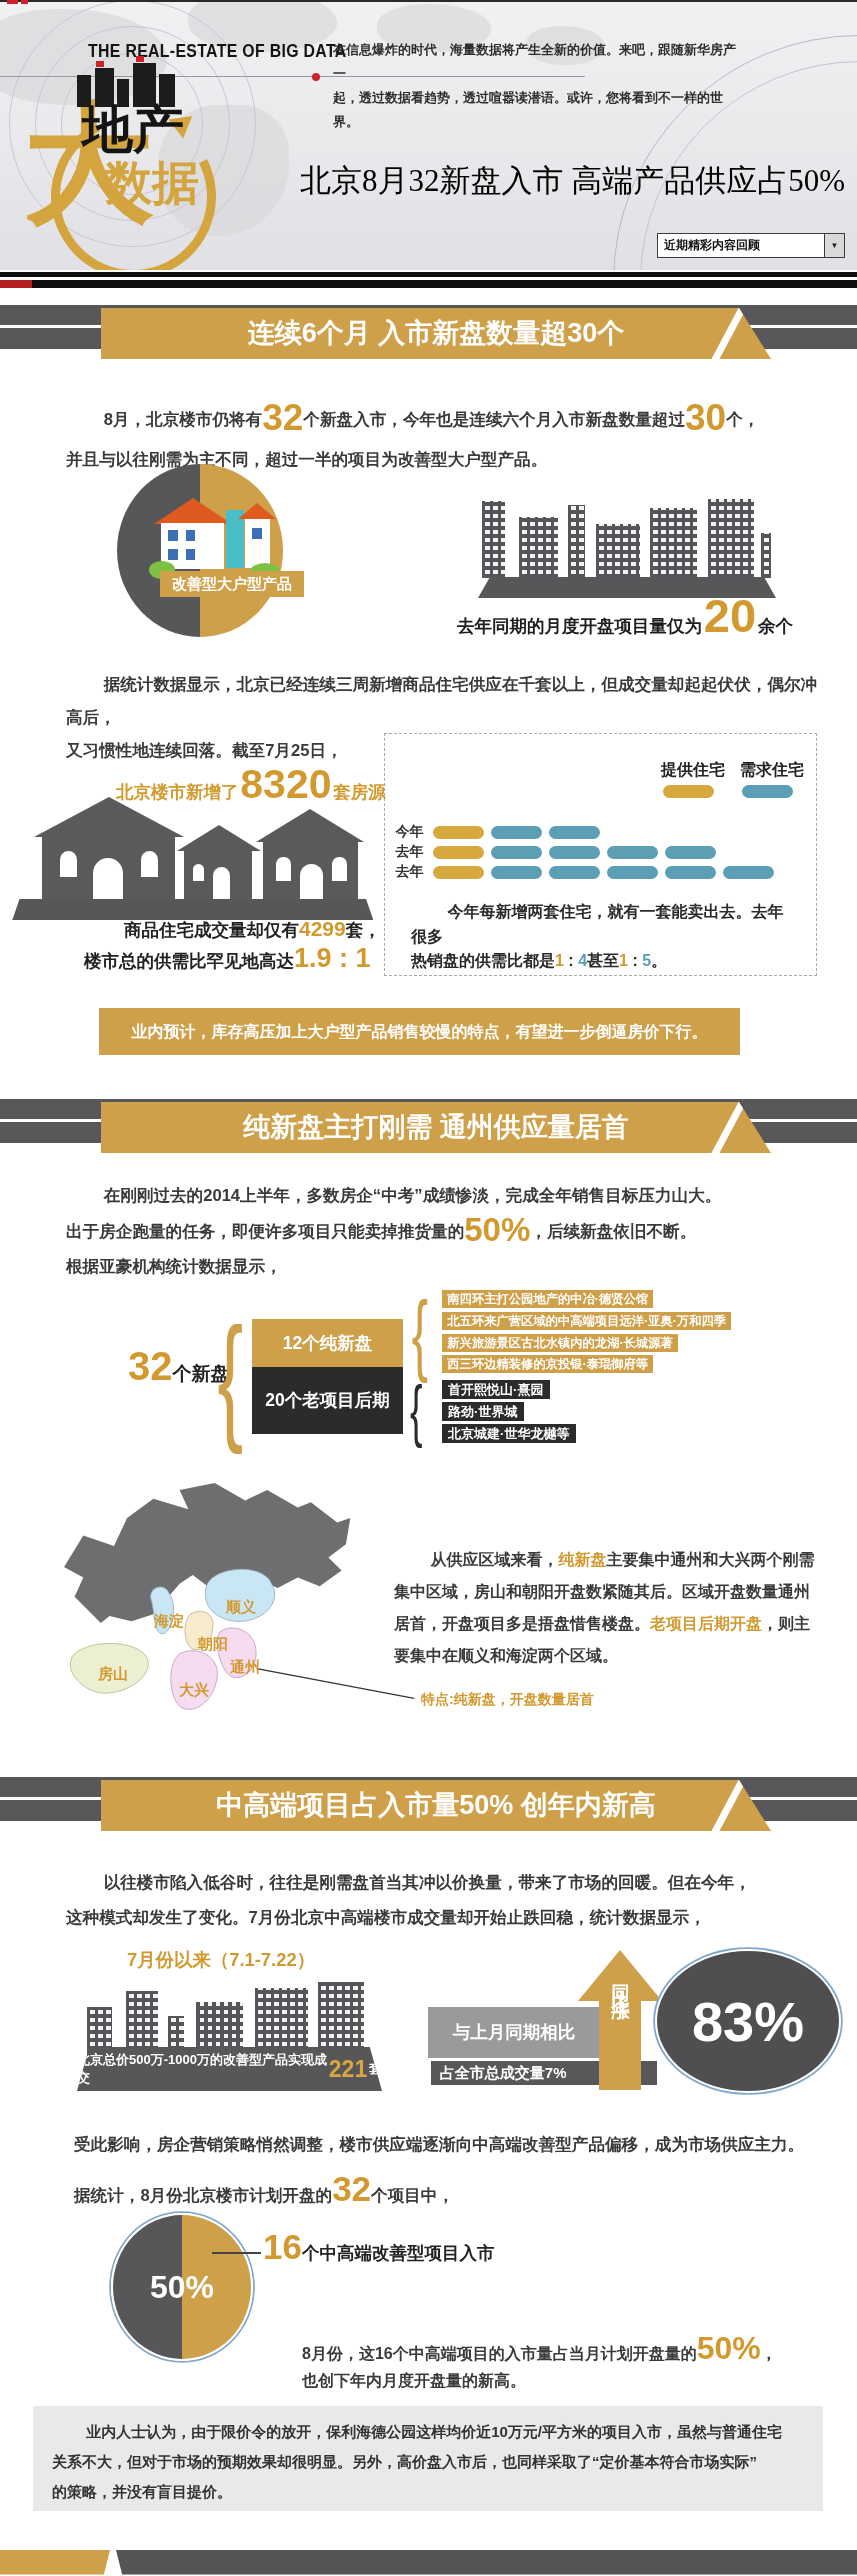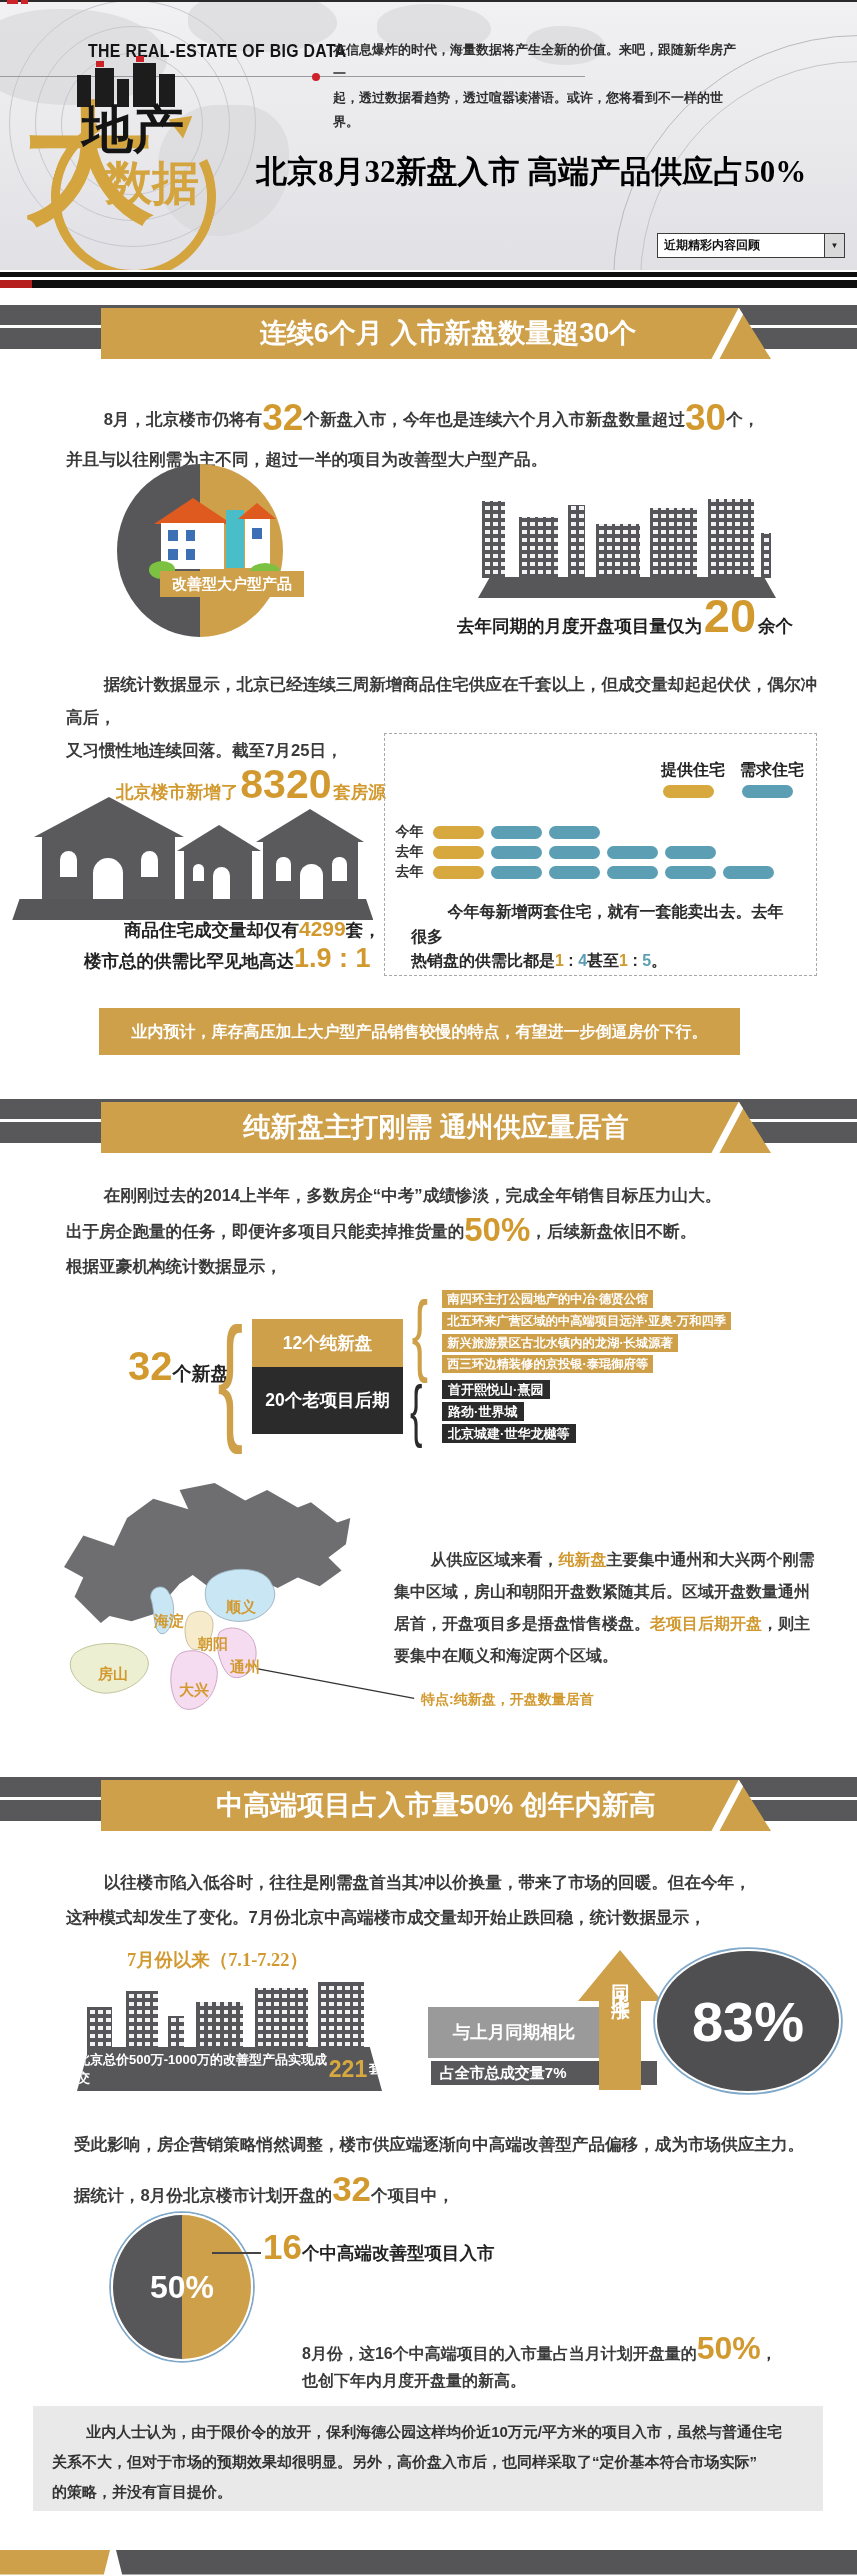--- a/index.html
+++ b/index.html
@@ -22,22 +22,22 @@
          color:#2e2e2e;line-height:24px;}
   .logo-big{position:absolute;left:23px;top:98px;font-size:131px;font-weight:900;color:#D4A43F;line-height:131px;}
   .logo-top{position:absolute;left:82px;top:103px;font-size:51px;font-weight:900;color:#141414;line-height:53px;}
   .logo-bot{position:absolute;left:105px;top:158px;font-size:47px;font-weight:900;color:#D4A43F;line-height:49px;}
   .logo-ring{position:absolute;left:51px;top:114px;width:147px;height:147px;border:9.6px solid #D4A43F;
              border-radius:50%;border-top-color:transparent;transform:rotate(18deg);}
   .logo-arrow{position:absolute;left:172px;top:112px;width:0;height:0;border-left:12.3px solid transparent;
               border-right:12.3px solid transparent;border-bottom:21px solid #D4A43F;transform:rotate(52deg);}
   .bld{position:absolute;background:#1c1c1c;}
   .bld-red{position:absolute;background:#CC2229;}
-  .main-title{position:absolute;left:256px;top:151px;width:589px;font-family:"Liberation Serif",serif;
-              font-size:31px;font-weight:700;color:#000;white-space:nowrap;}
+  .main-title{position:absolute;left:256px;top:160px;width:589px;font-family:"Liberation Serif",serif;
+              font-size:31px;font-weight:400;color:#000;white-space:nowrap;text-align:right;}
   .dropdown{position:absolute;left:657px;top:233px;width:186px;height:23px;background:#fff;
             border:0.9px solid #3c3c3c;display:flex;align-items:center;}
   .dropdown-text{flex:1;font-size:12px;color:#111;padding-left:6.1px;font-weight:bold;}
   .dropdown-btn{width:19px;height:100%;background:#d9d9d9;border-left:0.9px solid #3c3c3c;
                 display:flex;align-items:center;justify-content:center;font-size:8px;color:#222;}
   .ruleA{position:absolute;left:0;top:272px;width:858px;height:5.3px;background:#0e0e0e;}
   .ruleB{position:absolute;left:0;top:280px;width:858px;height:8px;background:#0e0e0e;}
   .ruleRed{position:absolute;left:0;top:280px;width:32px;height:8px;background:#B5201F;}
   
   .band{position:absolute;left:0;width:858px;height:44px;background:#58585A;}
@@ -131,21 +131,21 @@
     </div>
   </div>
 
   <div class="ruleA"></div>
   <div class="ruleB"></div>
   <div class="ruleRed"></div>
 
   <div class="band" style="top:305px;">
     <div class="wline"></div>
   </div>
-  <div class="banner-gold" style="top:308px;padding-left:12px;">
+  <div class="banner-gold" style="top:308px;">
     <span>连续6个月 入市新盘数量超30个</span>
     <div class="banner-slash"></div>
   </div>
 
   <div class="t" style="left:66px;top:399px;width:745px;white-space:normal;font-size:16.6px;color:#3a3a3a;line-height:40px;">
     <span style="display:inline-block;width:33px;"></span>
     <span>8月，北京楼市仍将有</span><span class="num" style="font-size:37px;vertical-align:-5.3px;">32</span><span>个新盘入市，今年也是连续六个月入市新盘数量超过</span><span class="num" style="font-size:37px;vertical-align:-5.3px;">30</span><span>个，</span><br>
     <span>并且与以往刚需为主不同，超过一半的项目为改善型大户型产品。</span>
   </div>
 
@@ -309,21 +309,21 @@
     <span>中高端项目占入市量50% 创年内新高</span>
     <div class="banner-slash"></div>
   </div>
 
   <div class="t" style="left:66px;top:1865px;width:754px;white-space:normal;font-size:16.6px;color:#3a3a3a;line-height:35px;">
     <span style="display:inline-block;width:33px;"></span>
     <span>以往楼市陷入低谷时，往往是刚需盘首当其冲以价换量，带来了市场的回暖。但在今年，</span><br>
     <span>这种模式却发生了变化。7月份北京中高端楼市成交量却开始止跌回稳，统计数据显示，</span>
   </div>
 
-  <div class="t gold-t" style="left:127px;top:1947px;font-size:18.4px;font-weight:900;font-family:Liberation Serif, serif;">7月份以来（7.1-7.22）</div>
+  <div class="t gold-t" style="left:127px;top:1947px;font-size:18.4px;font-weight:900;">7月份以来（7.1-7.22）</div>
 
   <div class="abs" style="left:83px;top:1971px;width:289px;height:95px;">
       <div class="tower" style="left: 0px; width: 32px; height: 63px;"></div>
       <div class="tower" style="left: 39px; width: 39px; height: 79px;"></div>
       <div class="tower" style="left: 81px; width: 23px; height: 54px;"></div>
       <div class="tower" style="left: 109px; width: 54px; height: 68px;"></div>
       <div class="tower" style="left: 168px; width: 60px; height: 82px;"></div>
       <div class="tower" style="left: 231px; width: 53px; height: 88px;"></div>
     </div>
   <div class="ground" style="left:77px;top:2047px;width:305px;height:44px;display:flex;align-items:center;justify-content:center;">

